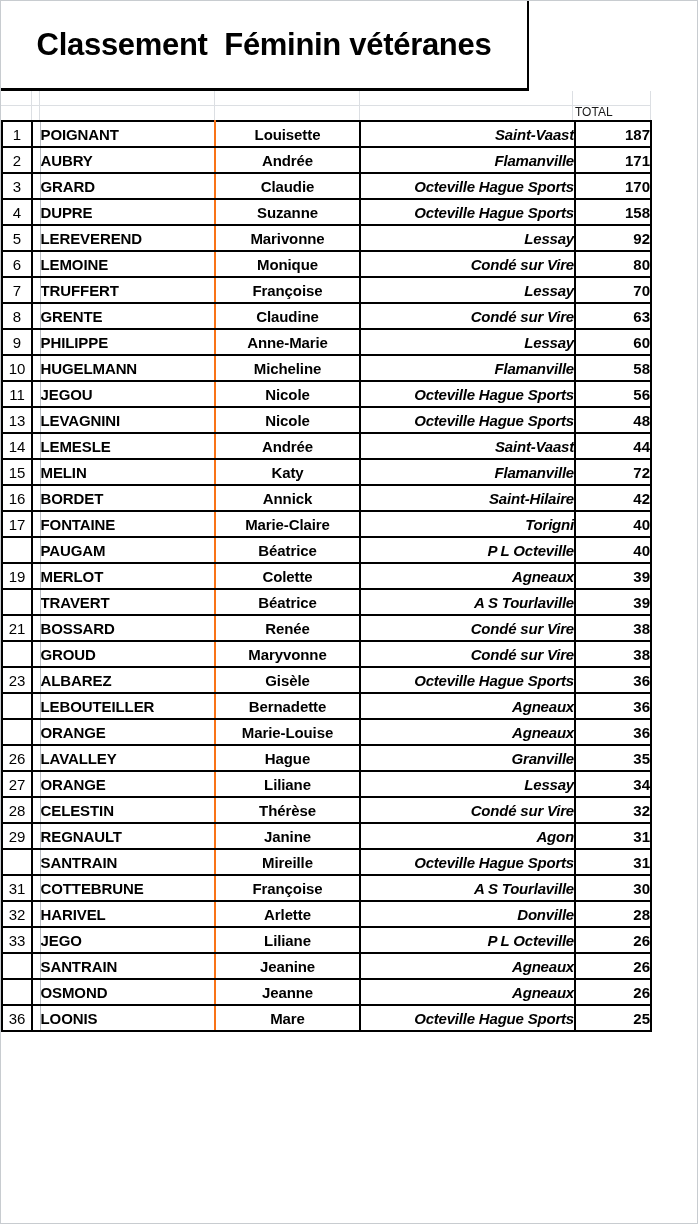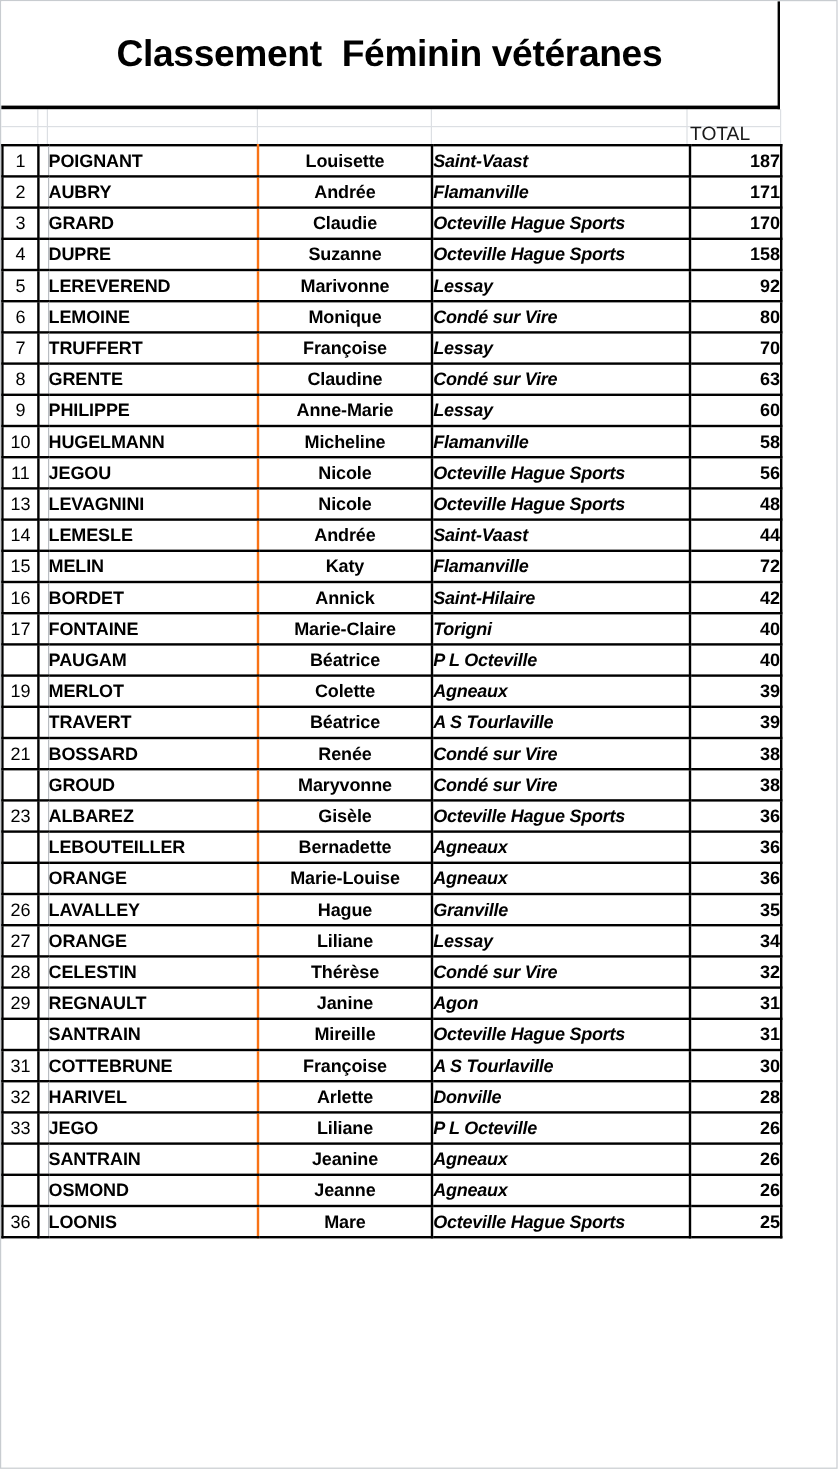--- a/index.html
+++ b/index.html
@@ -34,21 +34,21 @@
     position: absolute;
     height: 1px;
     background: #dcdfe3;
   }
 
   
   .title-block {
     position: absolute;
     left: 0;
     top: 0;
-    width: 649px;
+    width: 528px;
     height: 90px;
     border-bottom: 3px solid #000000;
     border-right: 2px solid #000000;
     box-sizing: border-box;
     background: #ffffff;
     display: flex;
     flex-direction: column;
     align-items: center;
     justify-content: center;
     z-index: 3;
@@ -79,21 +79,21 @@
     height: 29px;
     box-sizing: border-box;
     z-index: 2;
   }
   .header-total {
     position: absolute;
     left: 571px;
     top: 14px;
     width: 78px;
     height: 15px;
-    font-size: 16px;
+    font-size: 12px;
     font-weight: normal;
     color: #1a1a1a;
     text-align: left;
     padding-left: 3px;
     box-sizing: border-box;
     line-height: 15px;
   }
 
   
   table.ranking {
@@ -153,21 +153,21 @@
     font-weight: bold;
     font-size: 14px;
     text-align: center;
     border-right: 2px solid #000000;
     letter-spacing: -0.1px;
   }
   td.club {
     font-weight: bold;
     font-style: italic;
     font-size: 14px;
-    text-align: left;
+    text-align: right;
     border-right: 2px solid #000000;
     letter-spacing: -0.2px;
   }
   td.total {
     font-weight: bold;
     font-size: 16px;
     text-align: right;
     border-right: 2px solid #000000;
   }
 </style>

